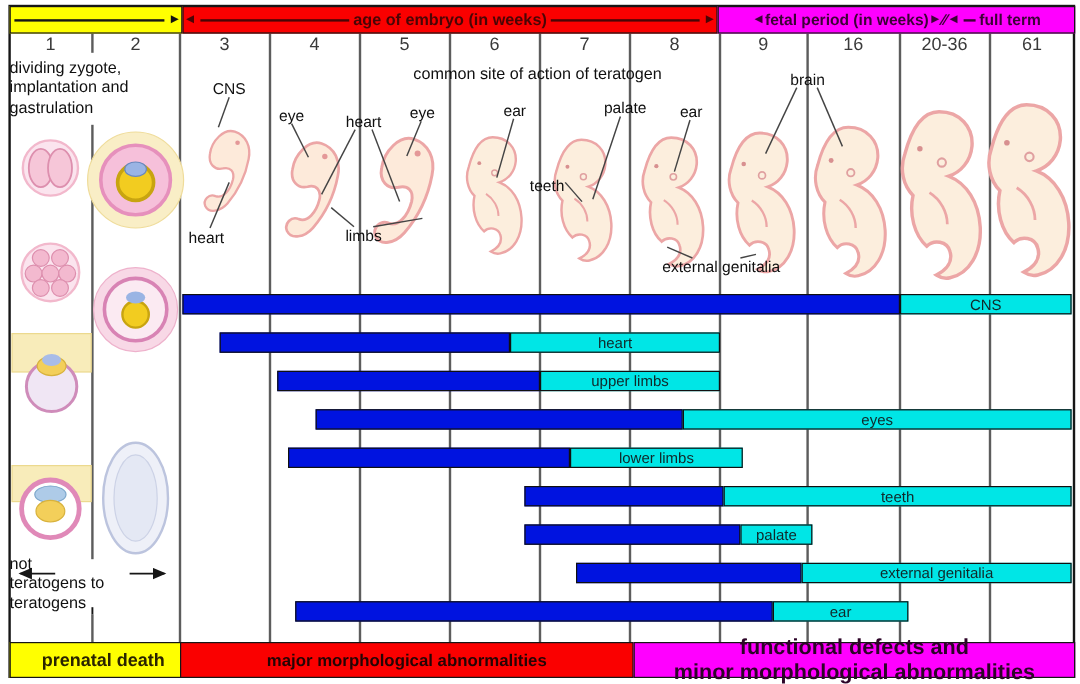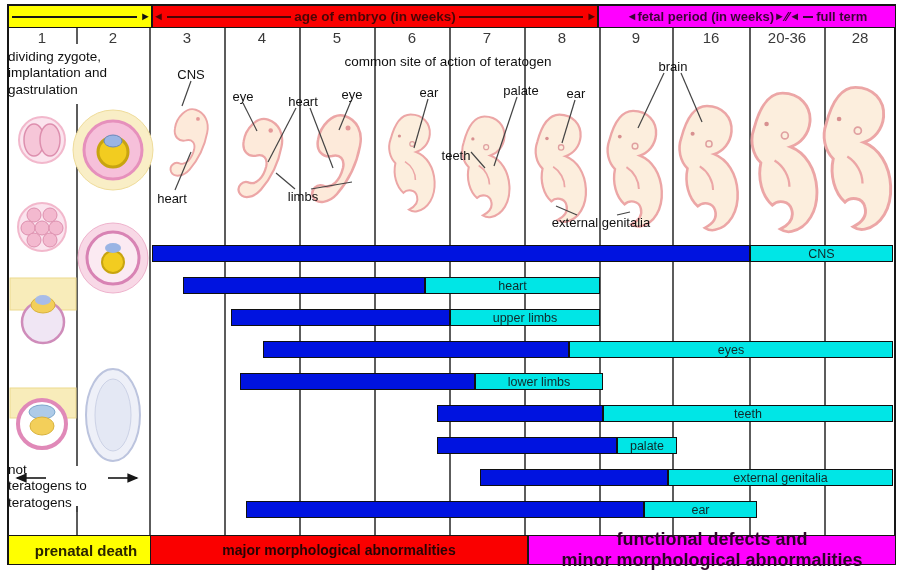--- a/index.html
+++ b/index.html
@@ -200,21 +200,21 @@
     <span class="week-num" style="left: 113px;">2</span>
     <span class="week-num" style="left: 187px;">3</span>
     <span class="week-num" style="left: 262px;">4</span>
     <span class="week-num" style="left: 337px;">5</span>
     <span class="week-num" style="left: 412px;">6</span>
     <span class="week-num" style="left: 487px;">7</span>
     <span class="week-num" style="left: 562px;">8</span>
     <span class="week-num" style="left: 636px;">9</span>
     <span class="week-num" style="left: 711px;">16</span>
     <span class="week-num" style="left: 787px;">20-36</span>
-    <span class="week-num" style="left: 860px;">28</span>
+    <span class="week-num" style="left: 860px;">61</span>
     <div class="alabel" style="left: 191px; top: 74px;">CNS</div>
     <div class="alabel" style="left: 172px; top: 198px;">heart</div>
     <div class="alabel" style="left: 243px; top: 96px;">eye</div>
     <div class="alabel" style="left: 303px; top: 101px;">heart</div>
     <div class="alabel" style="left: 352px; top: 94px;">eye</div>
     <div class="alabel" style="left: 303px; top: 196px; text-align: center;">limbs</div>
     <div class="alabel" style="left: 429px; top: 92px;">ear</div>
     <div class="alabel" style="left: 456px; top: 155px;">teeth</div>
     <div class="alabel" style="left: 521px; top: 90px;">palate</div>
     <div class="alabel" style="left: 576px; top: 93px;">ear</div>
@@ -230,21 +230,21 @@
     </div>
     <div class="bar-seg" style="left: 231px; top: 309px; width: 219px; background: rgb(0, 19, 224);"></div>
     <div class="bar-seg" style="left: 450px; top: 309px; width: 150px; background: rgb(0, 230, 230);">
       <span class="bar-label">upper limbs</span>
     </div>
     <div class="bar-seg" style="left: 263px; top: 341px; width: 306px; background: rgb(0, 19, 224);"></div>
     <div class="bar-seg" style="left: 569px; top: 341px; width: 324px; background: rgb(0, 230, 230);">
       <span class="bar-label">eyes</span>
     </div>
     <div class="bar-seg" style="left: 240px; top: 373px; width: 235px; background: rgb(0, 19, 224);"></div>
-    <div class="bar-seg" style="left: 475px; top: 373px; width: 128px; background: rgb(0, 230, 230);">
+    <div class="bar-seg" style="left: 475px; top: 373px; width: 144px; background: rgb(0, 230, 230);">
       <span class="bar-label">lower limbs</span>
     </div>
     <div class="bar-seg" style="left: 437px; top: 405px; width: 166px; background: rgb(0, 19, 224);"></div>
     <div class="bar-seg" style="left: 603px; top: 405px; width: 290px; background: rgb(0, 230, 230);">
       <span class="bar-label">teeth</span>
     </div>
     <div class="bar-seg" style="left: 437px; top: 437px; width: 180px; background: rgb(0, 19, 224);"></div>
     <div class="bar-seg" style="left: 617px; top: 437px; width: 60px; background: rgb(0, 230, 230);">
       <span class="bar-label">palate</span>
     </div>

